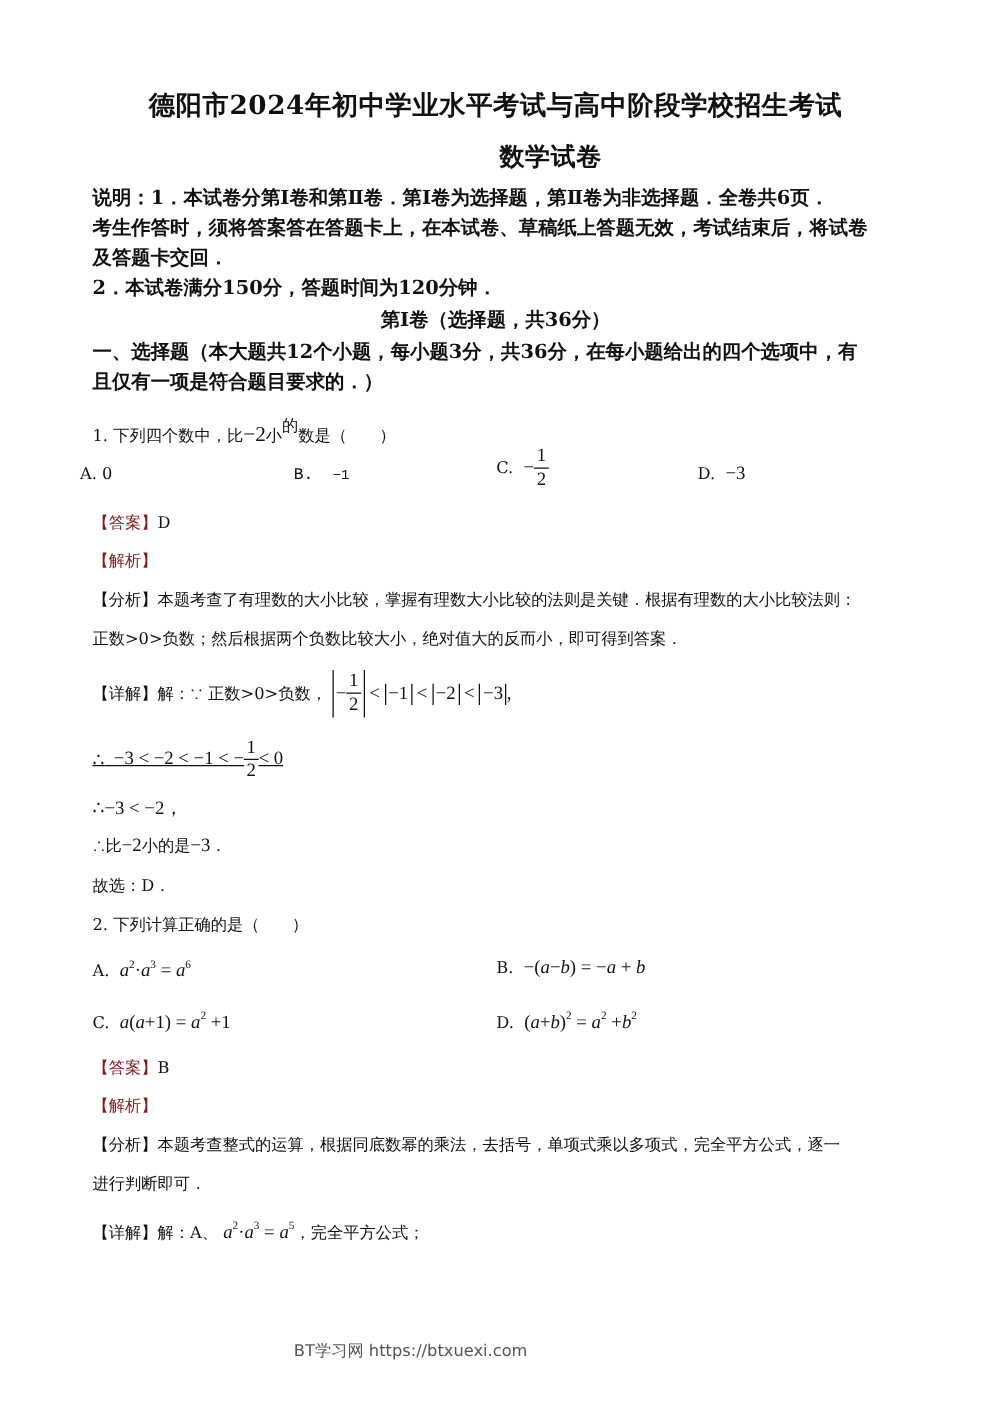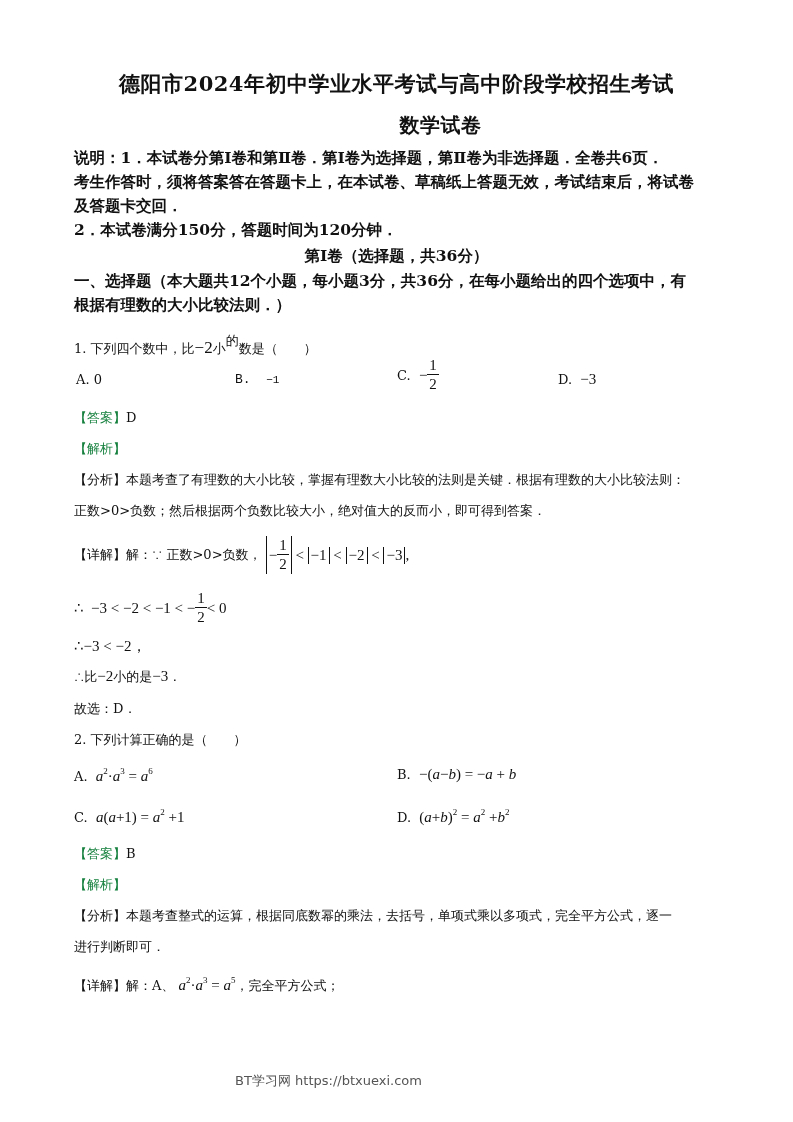--- a/index.html
+++ b/index.html
@@ -2,21 +2,21 @@
 <html><head>
 <meta charset="utf-8">
 <style>
   html, body { margin: 0; padding: 0; background: #ffffff; }
   body { width: 793px; height: 1122px; position: relative; overflow: hidden;
          font-family: "DejaVu Serif", "Liberation Serif", serif; color: #111; }
   .abs { position: absolute; white-space: nowrap; }
   .title { left: 0; width: 793px; text-align: center; font-weight: bold; font-size: 21px; letter-spacing: 0.5px; }
   .bold { font-weight: bold; font-size: 15.5px; }
   .normal { font-size: 13px; }
-  .tag { color: #15803d; }
+  .tag { color: #7f1d1d; }
   .math { font-family: "Liberation Serif", "DejaVu Serif", serif; font-size: 15px; }
   .it { font-style: italic; }
   .frac { display: inline-block; vertical-align: middle; text-align: center; line-height: 1; }
   .frac .num { display: block; border-bottom: 1px solid #111; padding: 0 2px 1px 2px; }
   .frac .den { display: block; padding-top: 2px; }
   .abs-bar { display: inline-block; border-left: 1.3px solid #111; border-right: 1.3px solid #111; padding: 0 2px; }
   sup { font-size: 9px; vertical-align: 7px; }
   .footer { left: 0; width: 657px; text-align: center; font-family: "DejaVu Sans", sans-serif; font-size: 13px; color: #555; }
 </style>
 </head>
@@ -25,27 +25,27 @@
 <div class="abs title" style="top:70px;">德阳市2024年初中学业水平考试与高中阶段学校招生考试</div>
 <div class="abs title" style="top:112px; font-size:20px;padding-left:44px;">数学试卷</div>
 
 <div class="abs bold" style="left:74px; top:148px;">说明：1．本试卷分第Ⅰ卷和第Ⅱ卷．第Ⅰ卷为选择题，第Ⅱ卷为非选择题．全卷共6页．</div>
 <div class="abs bold" style="left:74px; top:172px;">考生作答时，须将答案答在答题卡上，在本试卷、草稿纸上答题无效，考试结束后，将试卷</div>
 <div class="abs bold" style="left:74px; top:196px;">及答题卡交回．</div>
 <div class="abs bold" style="left:74px; top:220px;">2．本试卷满分150分，答题时间为120分钟．</div>
 
 <div class="abs bold" style="left:0; width:793px; text-align:center; top:246px;">第Ⅰ卷（选择题，共36分）</div>
 <div class="abs bold" style="left:74px; top:271px;">一、选择题（本大题共12个小题，每小题3分，共36分，在每小题给出的四个选项中，有</div>
-<div class="abs bold" style="left:74px; top:295px;">根据有理数的大小比较法则．）</div>
+<div class="abs bold" style="left:74px; top:295px;">且仅有一项是符合题目要求的．）</div>
 
 <div class="abs normal" style="left:74px; top:332px;">
   <span>1. 下列四个数中，比</span><span class="math" style="font-size:17px;">−2</span><span>小</span><sup style="font-size:13px; vertical-align:8px;">的</sup><span>数是（　　）</span>
 </div>
 
-<div class="abs normal" style="left:76px; top:372px;">
+<div class="abs normal" style="left:64px; top:372px;">
   <span>A.</span> <span>0</span>
 </div>
 <div class="abs normal" style="left:235px; top:372px;font-family:Liberation Mono, monospace;">
   <span>B.</span>&nbsp; <span style="font-size:11px;">−1</span>
 </div>
 <div class="abs normal" style="left:397px; top:358px;">
   <span style="vertical-align:middle;">C.</span>&nbsp;
   <span class="math" style="vertical-align:middle;">−</span><span class="frac math"><span class="num">1</span><span class="den">2</span></span>
 </div>
 <div class="abs normal" style="left:558px; top:371px;">
@@ -73,21 +73,21 @@
       </span>
     <span>&lt;</span>
     <span class="abs-bar">−1</span>
     <span>&lt;</span>
     <span class="abs-bar">−2</span>
     <span>&lt;</span>
     <span class="abs-bar">−3</span><span>,</span>
   </span>
 </div>
 
-<div class="abs math" style="left:74px; top:591px;">
+<div class="abs math" style="left:74px; top:591px;text-decoration:underline;">
   <span style="vertical-align:middle;">∴</span>&nbsp;&nbsp;<span style="vertical-align:middle;">−3 &lt; −2 &lt; −1 &lt; −</span><span class="frac"><span class="num">1</span><span class="den">2</span></span><span style="vertical-align:middle;">&lt; 0</span>
 </div>
 
 <div class="abs math" style="left:74px; top:637px;text-align:center;">∴−3 &lt; −2，</div>
 
 <div class="abs normal" style="left:74px; top:668px;">
   <span>∴比</span><span class="math">−2</span><span>小的是</span><span class="math">−3</span><span>．</span>
 </div>
 
 <div class="abs normal" style="left:74px; top:700px;">故选：D．</div>

